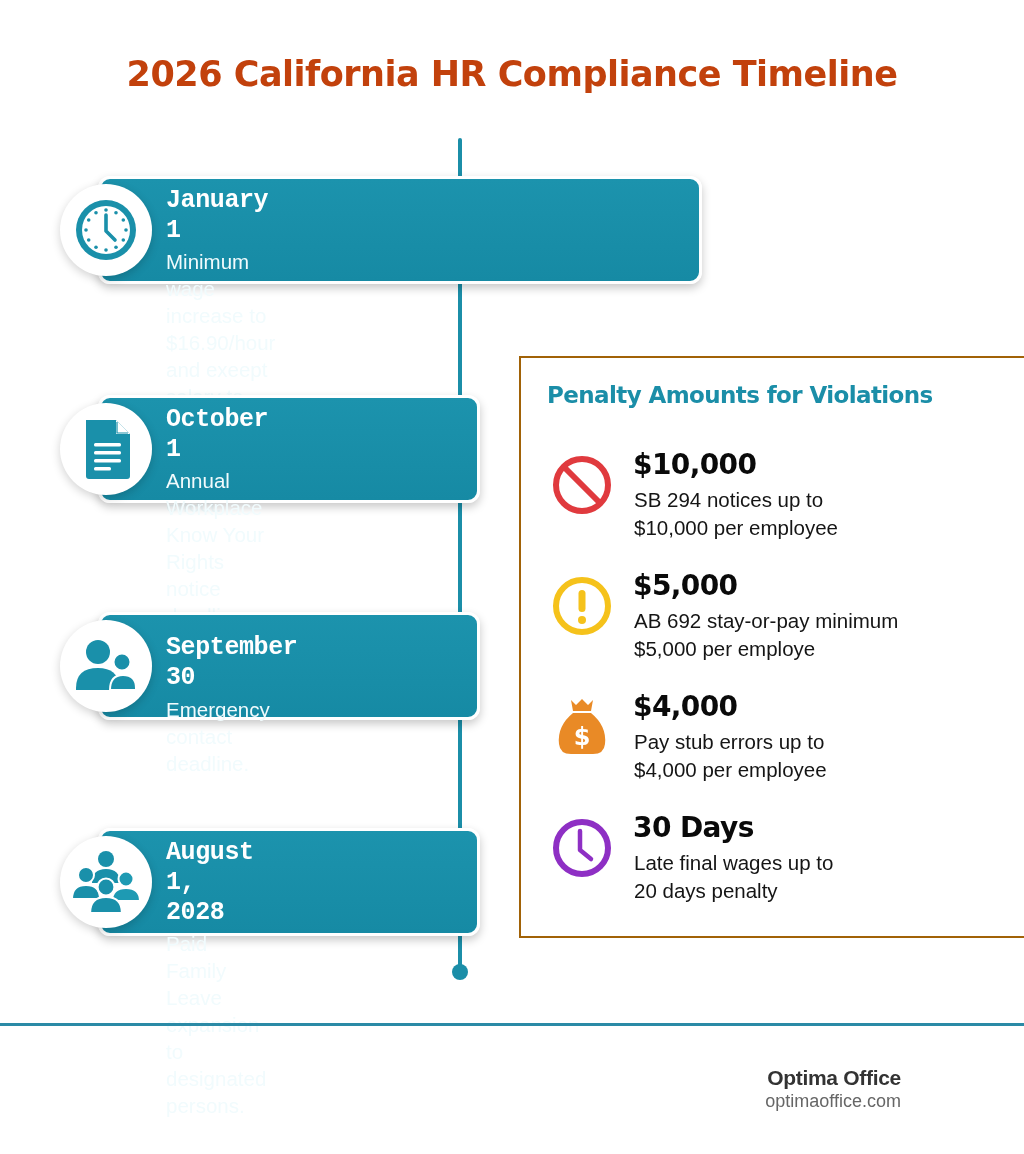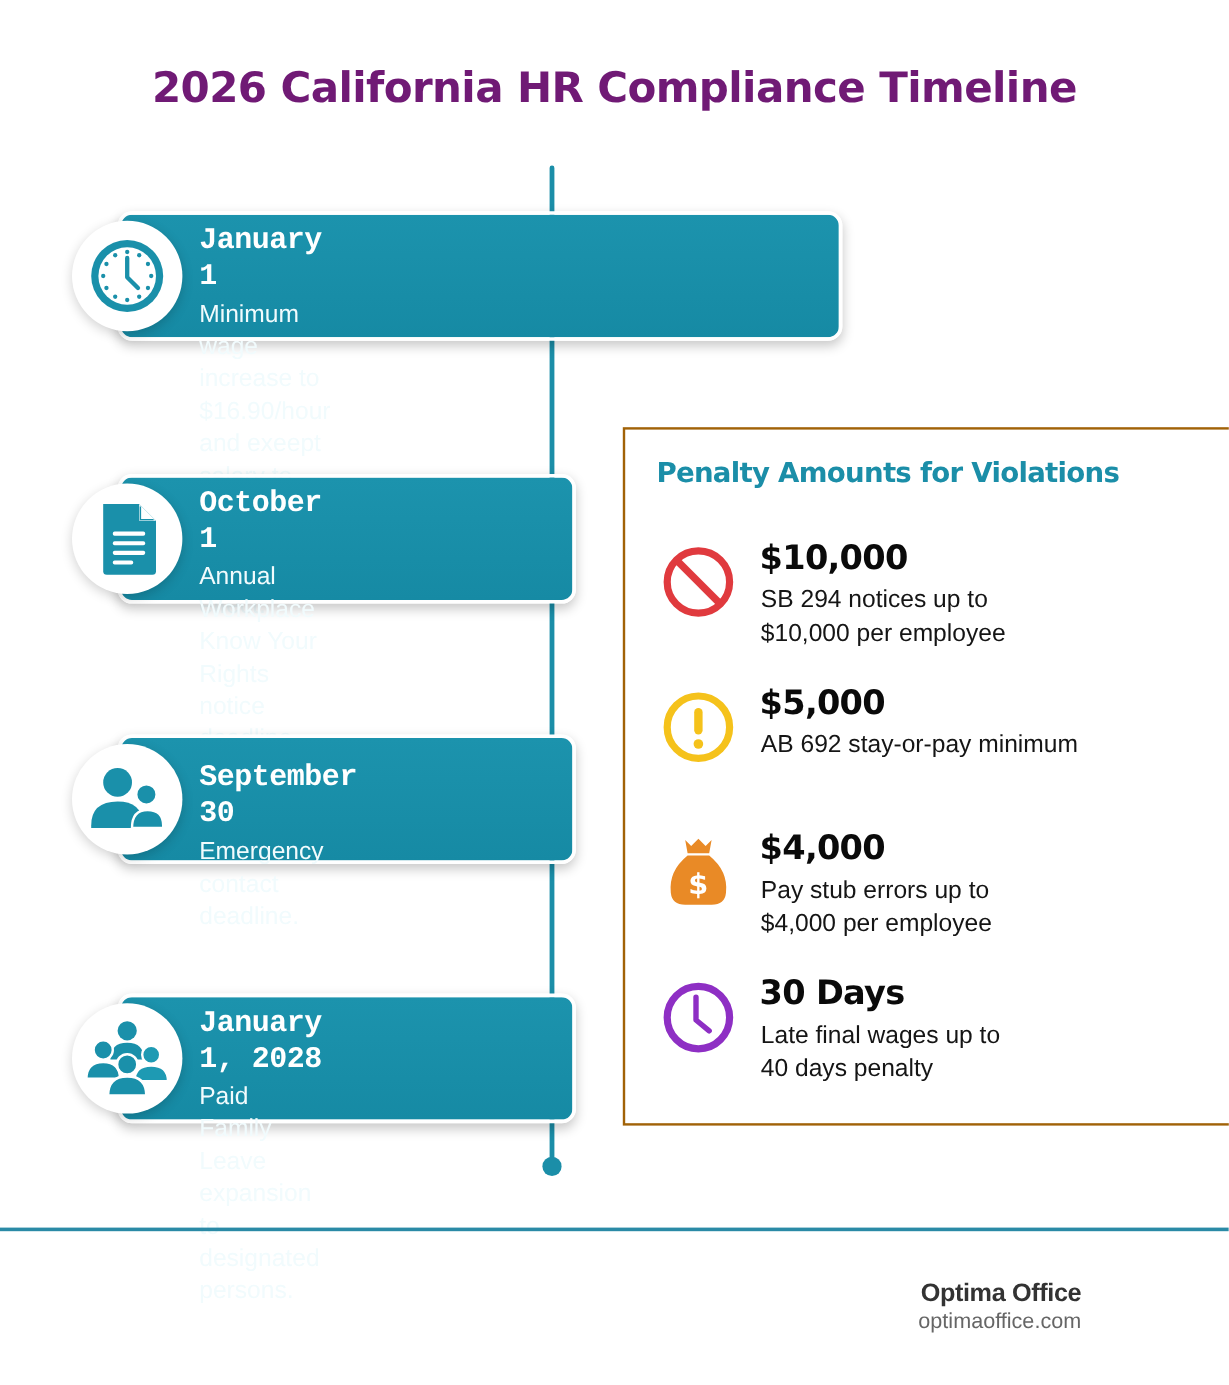--- a/index.html
+++ b/index.html
@@ -2,21 +2,21 @@
 <html><head>
   <meta charset="utf-8">
   <style>
     * { box-sizing: border-box; margin: 0; padding: 0; }
     html, body { width: 1024px; height: 1154px; background: #ffffff; overflow: hidden; }
     body { position: relative; font-family: "Liberation Sans", sans-serif; color: #111; }
 
     .title {
       position: absolute; left: 0; top: 54px; width: 1024px; text-align: center;
       font-family: "DejaVu Sans", sans-serif; font-weight: bold; font-size: 35px;
-      letter-spacing: -0.5px; color: #701a75;
+      letter-spacing: -0.5px; color: #c2410c;
     }
 
     .spine {
       position: absolute; left: 458px; top: 138px; width: 4px; height: 830px;
       background: #1b8ea8; border-radius: 2px;
     }
     .spine-end {
       position: absolute; left: 452px; top: 964px; width: 16px; height: 16px;
       border-radius: 50%; background: #1b8ea8;
     }
@@ -153,21 +153,21 @@
       <path d="M22 34 Q22 20 36 20 Q50 20 50 34 Z" fill="#1a90aa"></path>
       <circle cx="16" cy="26" r="8" fill="#1a90aa" stroke="#ffffff" stroke-width="2"></circle>
       <path d="M2 50 Q2 36 16 36 Q30 36 30 50 Z" fill="#1a90aa" stroke="#ffffff" stroke-width="2"></path>
       <circle cx="56" cy="30" r="7.5" fill="#1e9ab3" stroke="#ffffff" stroke-width="2"></circle>
       <path d="M42 52 Q42 39 56 39 Q70 39 70 52 Z" fill="#1e9ab3" stroke="#ffffff" stroke-width="2"></path>
       <circle cx="36" cy="38" r="8.5" fill="#1a90aa" stroke="#ffffff" stroke-width="2.2"></circle>
       <path d="M20 64 Q20 48 36 48 Q52 48 52 64 Z" fill="#1a90aa" stroke="#ffffff" stroke-width="2.2"></path>
     </svg>
   </div>
   <div class="text" style="left:166px;top:838px;">
-    <div class="date">January 1, 2028</div>
+    <div class="date">August 1, 2028</div>
     <div class="desc" style="margin-top:2px;">Paid Family Leave expansion</div>
     <div class="desc">to designated persons.</div>
   </div>
 </div>
 
 <div class="penalty-box">
   <div class="penalty-title">Penalty Amounts for Violations</div>
 
   <div class="penalty-item" style="top:90px;">
     <svg class="p-icon" viewBox="0 0 62 62">
@@ -183,20 +183,21 @@
 
   <div class="penalty-item" style="top:211px;">
     <svg class="p-icon" viewBox="0 0 62 62">
       <circle cx="31" cy="31" r="26" fill="none" stroke="#f5c21b" stroke-width="6"></circle>
       <rect x="27.5" y="15" width="7" height="22" rx="3.5" fill="#f5c21b"></rect>
       <circle cx="31" cy="45" r="4" fill="#f5c21b"></circle>
     </svg>
     <div class="amount">$5,000</div>
     <div class="p-desc">
       <div>AB 692 stay-or-pay minimum</div>
+      <div>$5,000 per employe</div>
     </div>
   </div>
 
   <div class="penalty-item" style="top:332px;">
     <svg class="p-icon" viewBox="0 0 62 62">
       <path d="M20 4 L25 9 L31 3 L37 9 L42 4 L40 15 L22 15 Z" fill="#e98a26"></path>
       <path d="M22 17 L40 17 Q56 30 54 48 Q53 58 42 58 L20 58 Q9 58 8 48 Q6 30 22 17 Z" fill="#e98a26"></path>
       <text x="31" y="49" text-anchor="middle" font-family="DejaVu Sans, sans-serif" font-weight="bold" font-size="24" fill="#ffffff">$</text>
     </svg>
     <div class="amount">$4,000</div>
@@ -207,20 +208,20 @@
   </div>
 
   <div class="penalty-item" style="top:453px;">
     <svg class="p-icon" viewBox="0 0 62 62">
       <circle cx="31" cy="31" r="26" fill="none" stroke="#8e2fc4" stroke-width="6"></circle>
       <path d="M29 14 L29 33 L40 42" stroke="#8e2fc4" stroke-width="4.5" fill="none" stroke-linecap="round" stroke-linejoin="round"></path>
     </svg>
     <div class="amount">30 Days</div>
     <div class="p-desc">
       <div>Late final wages up to</div>
-      <div>40 days penalty</div>
+      <div>20 days penalty</div>
     </div>
   </div>
 </div>
 
 <div class="footer-rule"></div>
 <div class="brand-name">Optima Office</div>
 <div class="brand-url">optimaoffice.com</div>
 
 </body></html>

